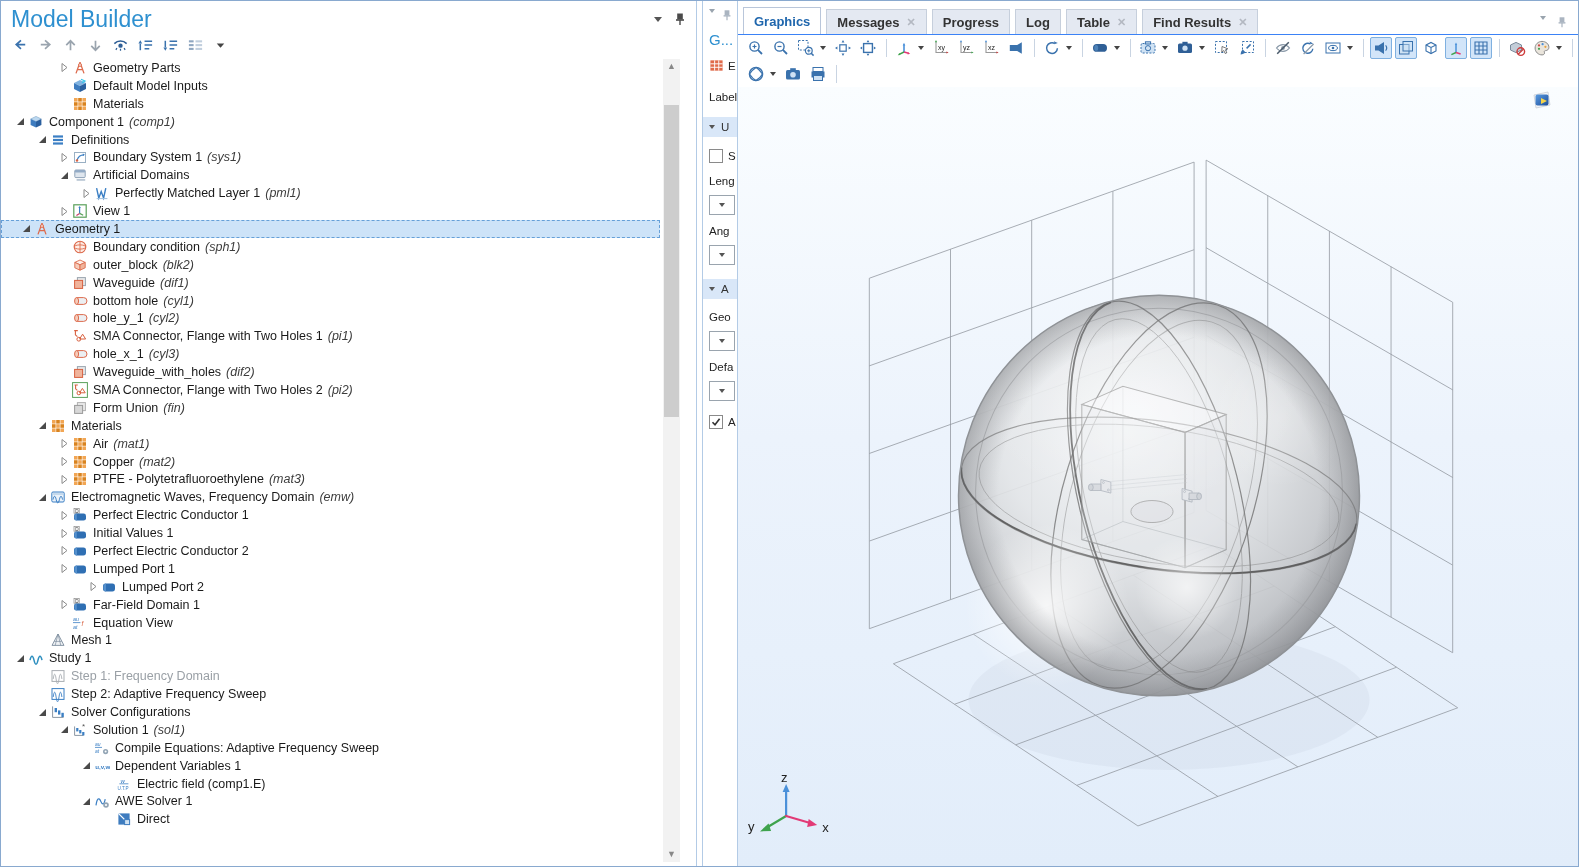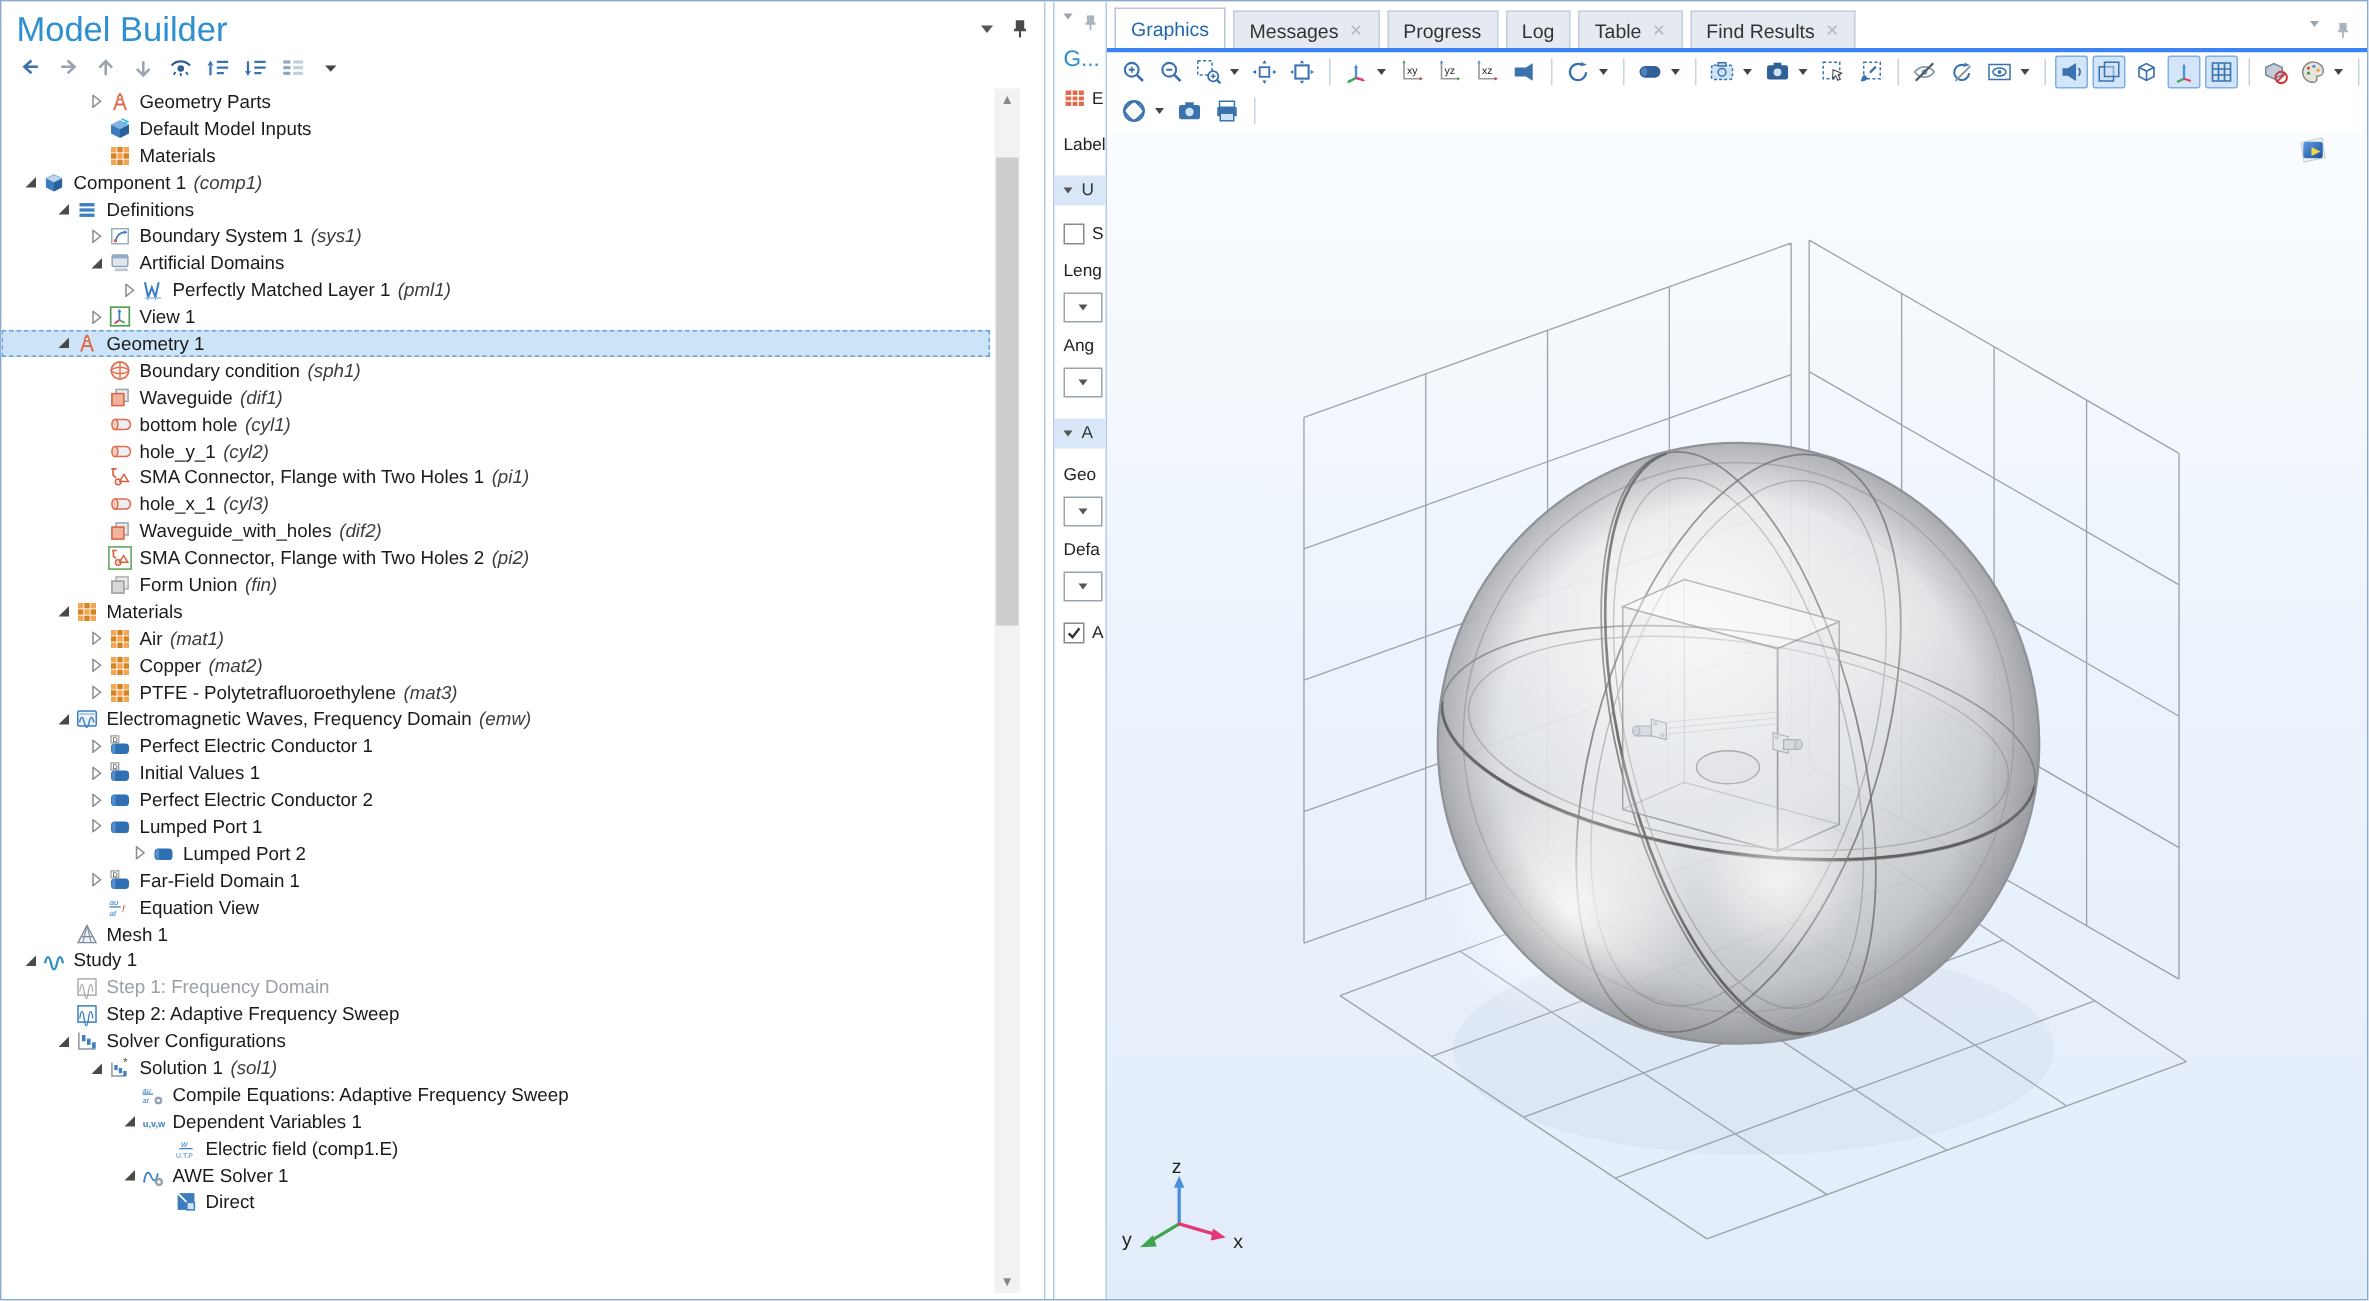--- a/index.html
+++ b/index.html
@@ -33,21 +33,21 @@
   .strip .s-lab{padding:18px 0 0 6px;}
   .strip .s-sect{margin-top:14px;height:20px;background:#d9e7f8;display:flex;align-items:center;gap:6px;padding-left:6px;color:#333;}
   .strip .s-chk{display:flex;align-items:center;gap:5px;padding:12px 0 0 6px;}
   .cbox{width:12px;height:12px;border:1px solid #8a8a8a;background:#fff;display:inline-flex;align-items:center;justify-content:center;}
   .strip .s-dd{margin:8px 0 0 6px;width:24px;height:18px;border:1px solid #9aa4ae;background:#fff;display:inline-flex;align-items:center;justify-content:center;}
   .caret{width:0;height:0;border-left:4px solid transparent;border-right:4px solid transparent;border-top:5px solid #555;}
   .caret.sm{border-left-width:3.5px;border-right-width:3.5px;border-top-width:4.5px;}
   .caret.gray{border-top-color:#9aa4ae;}
   
   .right-panel{flex:1;display:flex;flex-direction:column;background:#fff;min-width:0;}
-  .tabbar{height:27px;margin-top:7px;display:flex;align-items:flex-end;padding-left:5px;border-bottom:3px solid #3b82f6;box-sizing:border-box;background:#fff;}
+  .tabbar{height:27px;margin-top:7px;display:flex;align-items:flex-end;padding-left:5px;border-bottom:1px solid #3b82f6;box-sizing:border-box;background:#fff;font-weight:bold;}
   .tab{height:25px;display:flex;align-items:center;gap:7px;padding:0 10px;margin-right:5px;background:#e4e9f2;border:1px solid #c6cfdc;border-bottom:none;font-size:13px;color:#333;box-sizing:border-box;}
   .tab.active{background:#fff;color:#1f66ad;border-color:#b9c6da;height:27px;}
   .tab .x{color:#b4b9c2;font-size:11px;}
   .tabbar .tb-right{margin-left:auto;display:flex;gap:10px;padding:0 10px 6px 0;}
   .gtb{height:26px;display:flex;align-items:center;padding-left:6px;background:#fff;}
   .gbtn{width:22px;height:22px;display:inline-flex;align-items:center;justify-content:center;border:1px solid transparent;border-radius:2px;margin:0 1px;box-sizing:border-box;}
   .gbtn.on{background:#d2e5f9;border-color:#7fb0e0;}
   .gdd{display:inline-flex;align-items:center;margin-right:1px;}
   .gdd .dar{width:0;height:0;border-left:3.5px solid transparent;border-right:3.5px solid transparent;border-top:4.5px solid #444;margin:0 4px 0 2px;}
   .vsep{width:1px;height:18px;background:#c9d4e2;margin:0 5px;}
@@ -272,21 +272,21 @@
             <svg width="16" height="16" viewBox="0 0 16 16">
               <rect x="1.8" y="1.8" width="12.4" height="12.4" fill="#fff" stroke="#5aa05a" stroke-width="1.2"></rect>
               <path d="M7.6 4v6.4" stroke="#3b7fc4" stroke-width="1.2"></path>
               <path d="M7.6 3 6.4 5h2.4z" fill="#3b7fc4"></path>
               <path d="M7.6 10.4 4.4 12.6" stroke="#cc3b6e" stroke-width="1.2"></path>
               <path d="M7.6 10.4l3.6 1.8" stroke="#5aa05a" stroke-width="1.2"></path>
             </svg>
           </span>
           <span class="tlabel">View 1</span>
         </div>
-        <div class="trow sel" style="padding-left: 33px;">
+        <div class="trow sel" style="padding-left: 17px;">
           <span class="arrow">
             <svg width="9" height="9" viewBox="0 0 9 9">
               <path d="M8 1v7H1z" fill="#4a4a4a"></path>
             </svg>
           </span>
           <span class="ticon">
             <svg width="16" height="16" viewBox="0 0 16 16">
               <path d="M8 2.2 4 13.4M8 2.2l4 11.2M5.2 9.6h5.6" stroke="#dd6b4d" stroke-width="1.3" fill="none"></path>
               <circle cx="8" cy="5" r="1.4" fill="#fff" stroke="#dd6b4d"></circle>
             </svg>
@@ -297,20 +297,32 @@
           <span class="arrow"></span>
           <span class="ticon">
             <svg width="16" height="16" viewBox="0 0 16 16">
               <circle cx="8" cy="8" r="5.8" fill="#fdeee7" stroke="#dd6b4d" stroke-width="1.1"></circle>
               <ellipse cx="8" cy="8" rx="5.8" ry="2.1" fill="none" stroke="#dd6b4d" stroke-width=".9"></ellipse>
               <path d="M8 2.2v11.6" stroke="#dd6b4d" stroke-width=".9"></path>
             </svg>
           </span>
           <span class="tlabel">Boundary condition</span>
           <span class="ttag">(sph1)</span>
+        </div>
+        <div class="trow" style="padding-left: 55px;">
+          <span class="arrow"></span>
+          <span class="ticon">
+            <svg width="16" height="16" viewBox="0 0 16 16">
+              <path d="M2.8 5.4 8 3l5.2 2.4L8 7.8z" fill="#fdeee7" stroke="#dd6b4d" stroke-width=".9"></path>
+              <path d="M2.8 5.4v5.4L8 13.2V7.8z" fill="#f6cdbb" stroke="#dd6b4d" stroke-width=".9"></path>
+              <path d="M13.2 5.4v5.4L8 13.2V7.8z" fill="#f0b49c" stroke="#dd6b4d" stroke-width=".9"></path>
+            </svg>
+          </span>
+          <span class="tlabel">outer_block</span>
+          <span class="ttag">(blk2)</span>
         </div>
         <div class="trow" style="padding-left: 55px;">
           <span class="arrow"></span>
           <span class="ticon">
             <svg width="16" height="16" viewBox="0 0 16 16">
               <rect x="5.4" y="2.6" width="8" height="8" fill="#e8eaec" stroke="#9aa4ae"></rect>
               <rect x="2.6" y="5.4" width="8" height="8" fill="#f0b49c" stroke="#d8603f"></rect>
             </svg>
           </span>
           <span class="tlabel">Waveguide</span>

